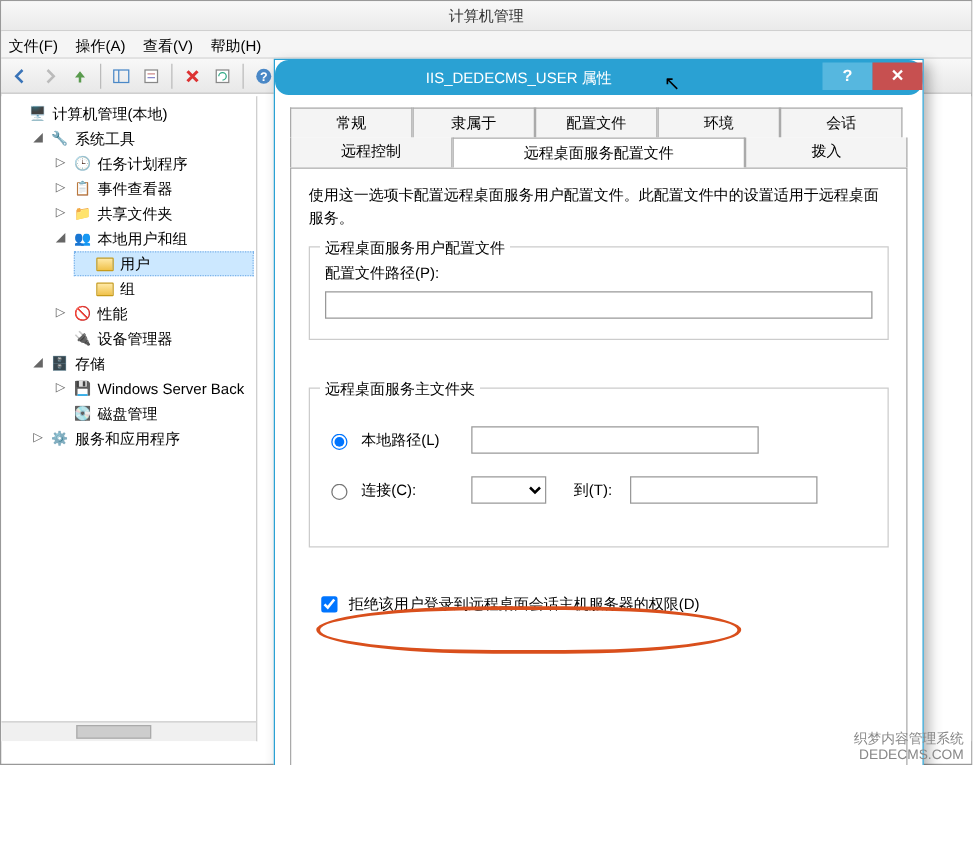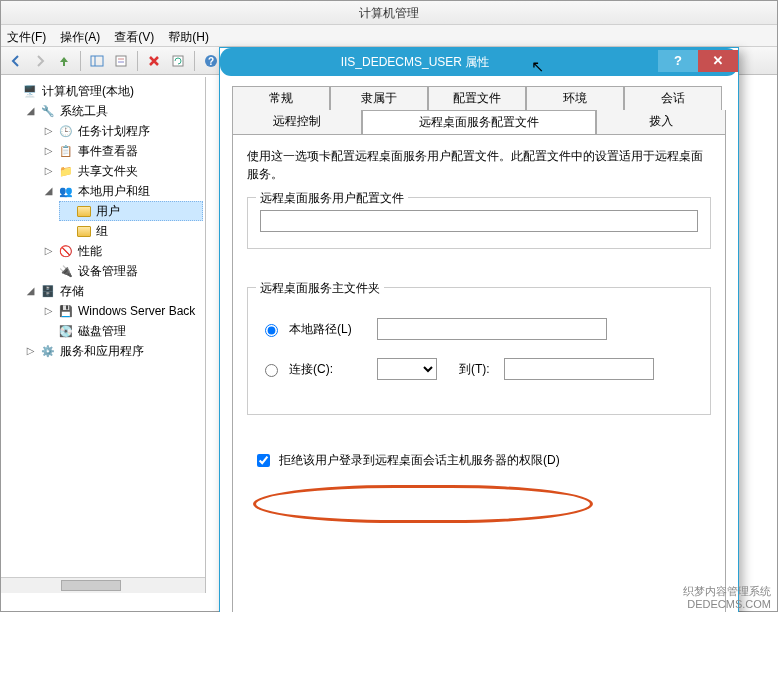--- a/index.html
+++ b/index.html
@@ -284,20 +284,21 @@
         <div class="tab">远程控制</div>
         <div class="tab active">远程桌面服务配置文件</div>
         <div class="tab">拨入</div>
       </div>
 
       <div class="tabpanel">
         <div style="line-height:18px;">使用这一选项卡配置远程桌面服务用户配置文件。此配置文件中的设置适用于远程桌面服务。</div>
 
         <div class="group">
           <span class="legend">远程桌面服务用户配置文件</span>
+          <span class="lbl">配置文件路径(P):</span>
           <input class="txt" value="" style="">
         </div>
 
         <div class="group" style="margin-top:38px;">
           <span class="legend">远程桌面服务主文件夹</span>
           <div class="radioRow">
             <input type="radio" name="hp" checked="" style="">
             <label>本地路径(L)</label>
             <input class="txt med" value="" style="">
           </div>

